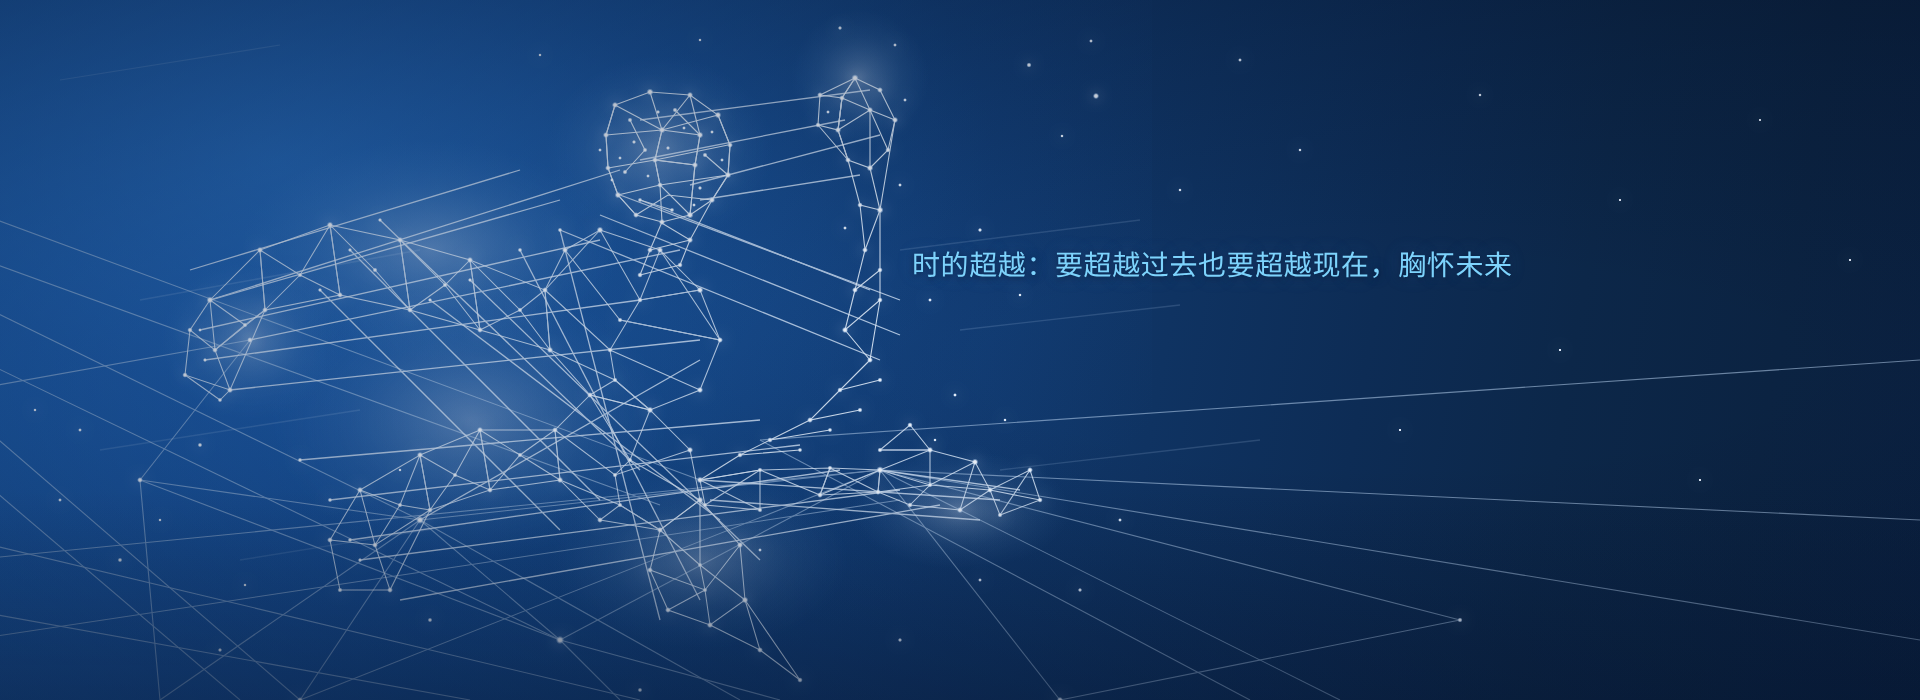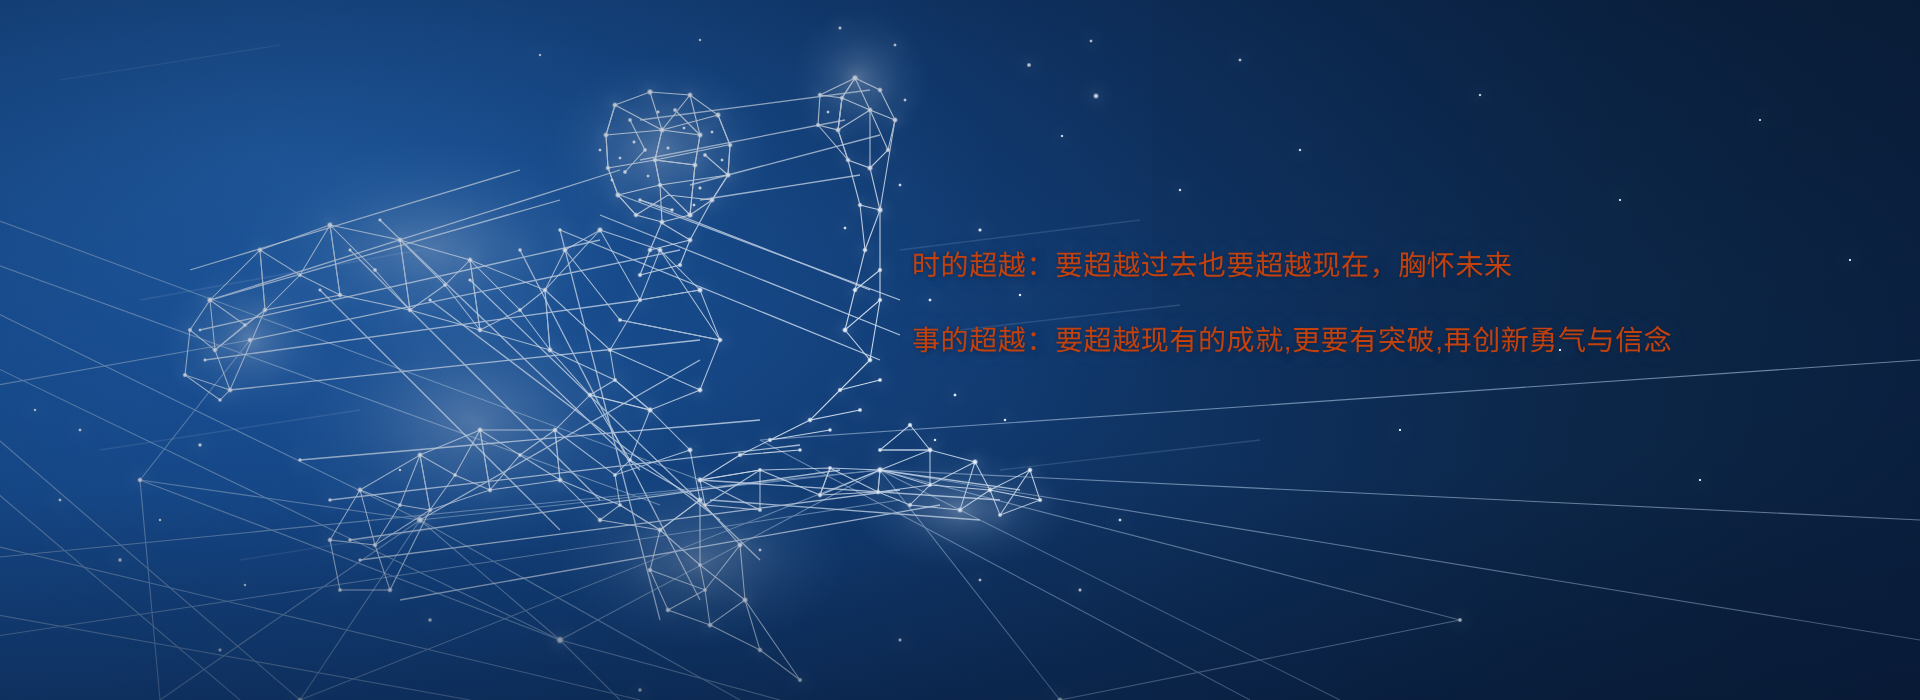--- a/index.html
+++ b/index.html
@@ -69,21 +69,21 @@
     pointer-events: none;
   }
   
   #text-block {
     position: absolute;
     left: 912px;
     top: 228px;
     width: 900px;
   }
   .slogan-line {
-    color: #c2410c;
+    color: #7dd3fc;
     font-size: 28px;
     line-height: 75px;
     letter-spacing: 0.6px;
     white-space: nowrap;
     text-shadow: 0 1px 6px rgba(2,16,40,0.75), 0 0 18px rgba(90,150,225,0.28);
   }
 </style>
 </head>
 <body>
 
@@ -568,16 +568,15 @@
       <path d="M1000 470 L 1260 440" stroke-width="1.3"></path>
       <path d="M60 80 L 280 45" stroke-width="1.2"></path>
     </g>
   </svg>
 
   <div id="bg-vignette"></div>
   <div id="bg-bottom-dark"></div>
 
   <div id="text-block">
     <div class="slogan-line">时的超越：要超越过去也要超越现在，胸怀未来</div>
-    <div class="slogan-line">事的超越：要超越现有的成就,更要有突破,再创新勇气与信念</div>
   </div>
 
 </div>
 
 </body></html>

